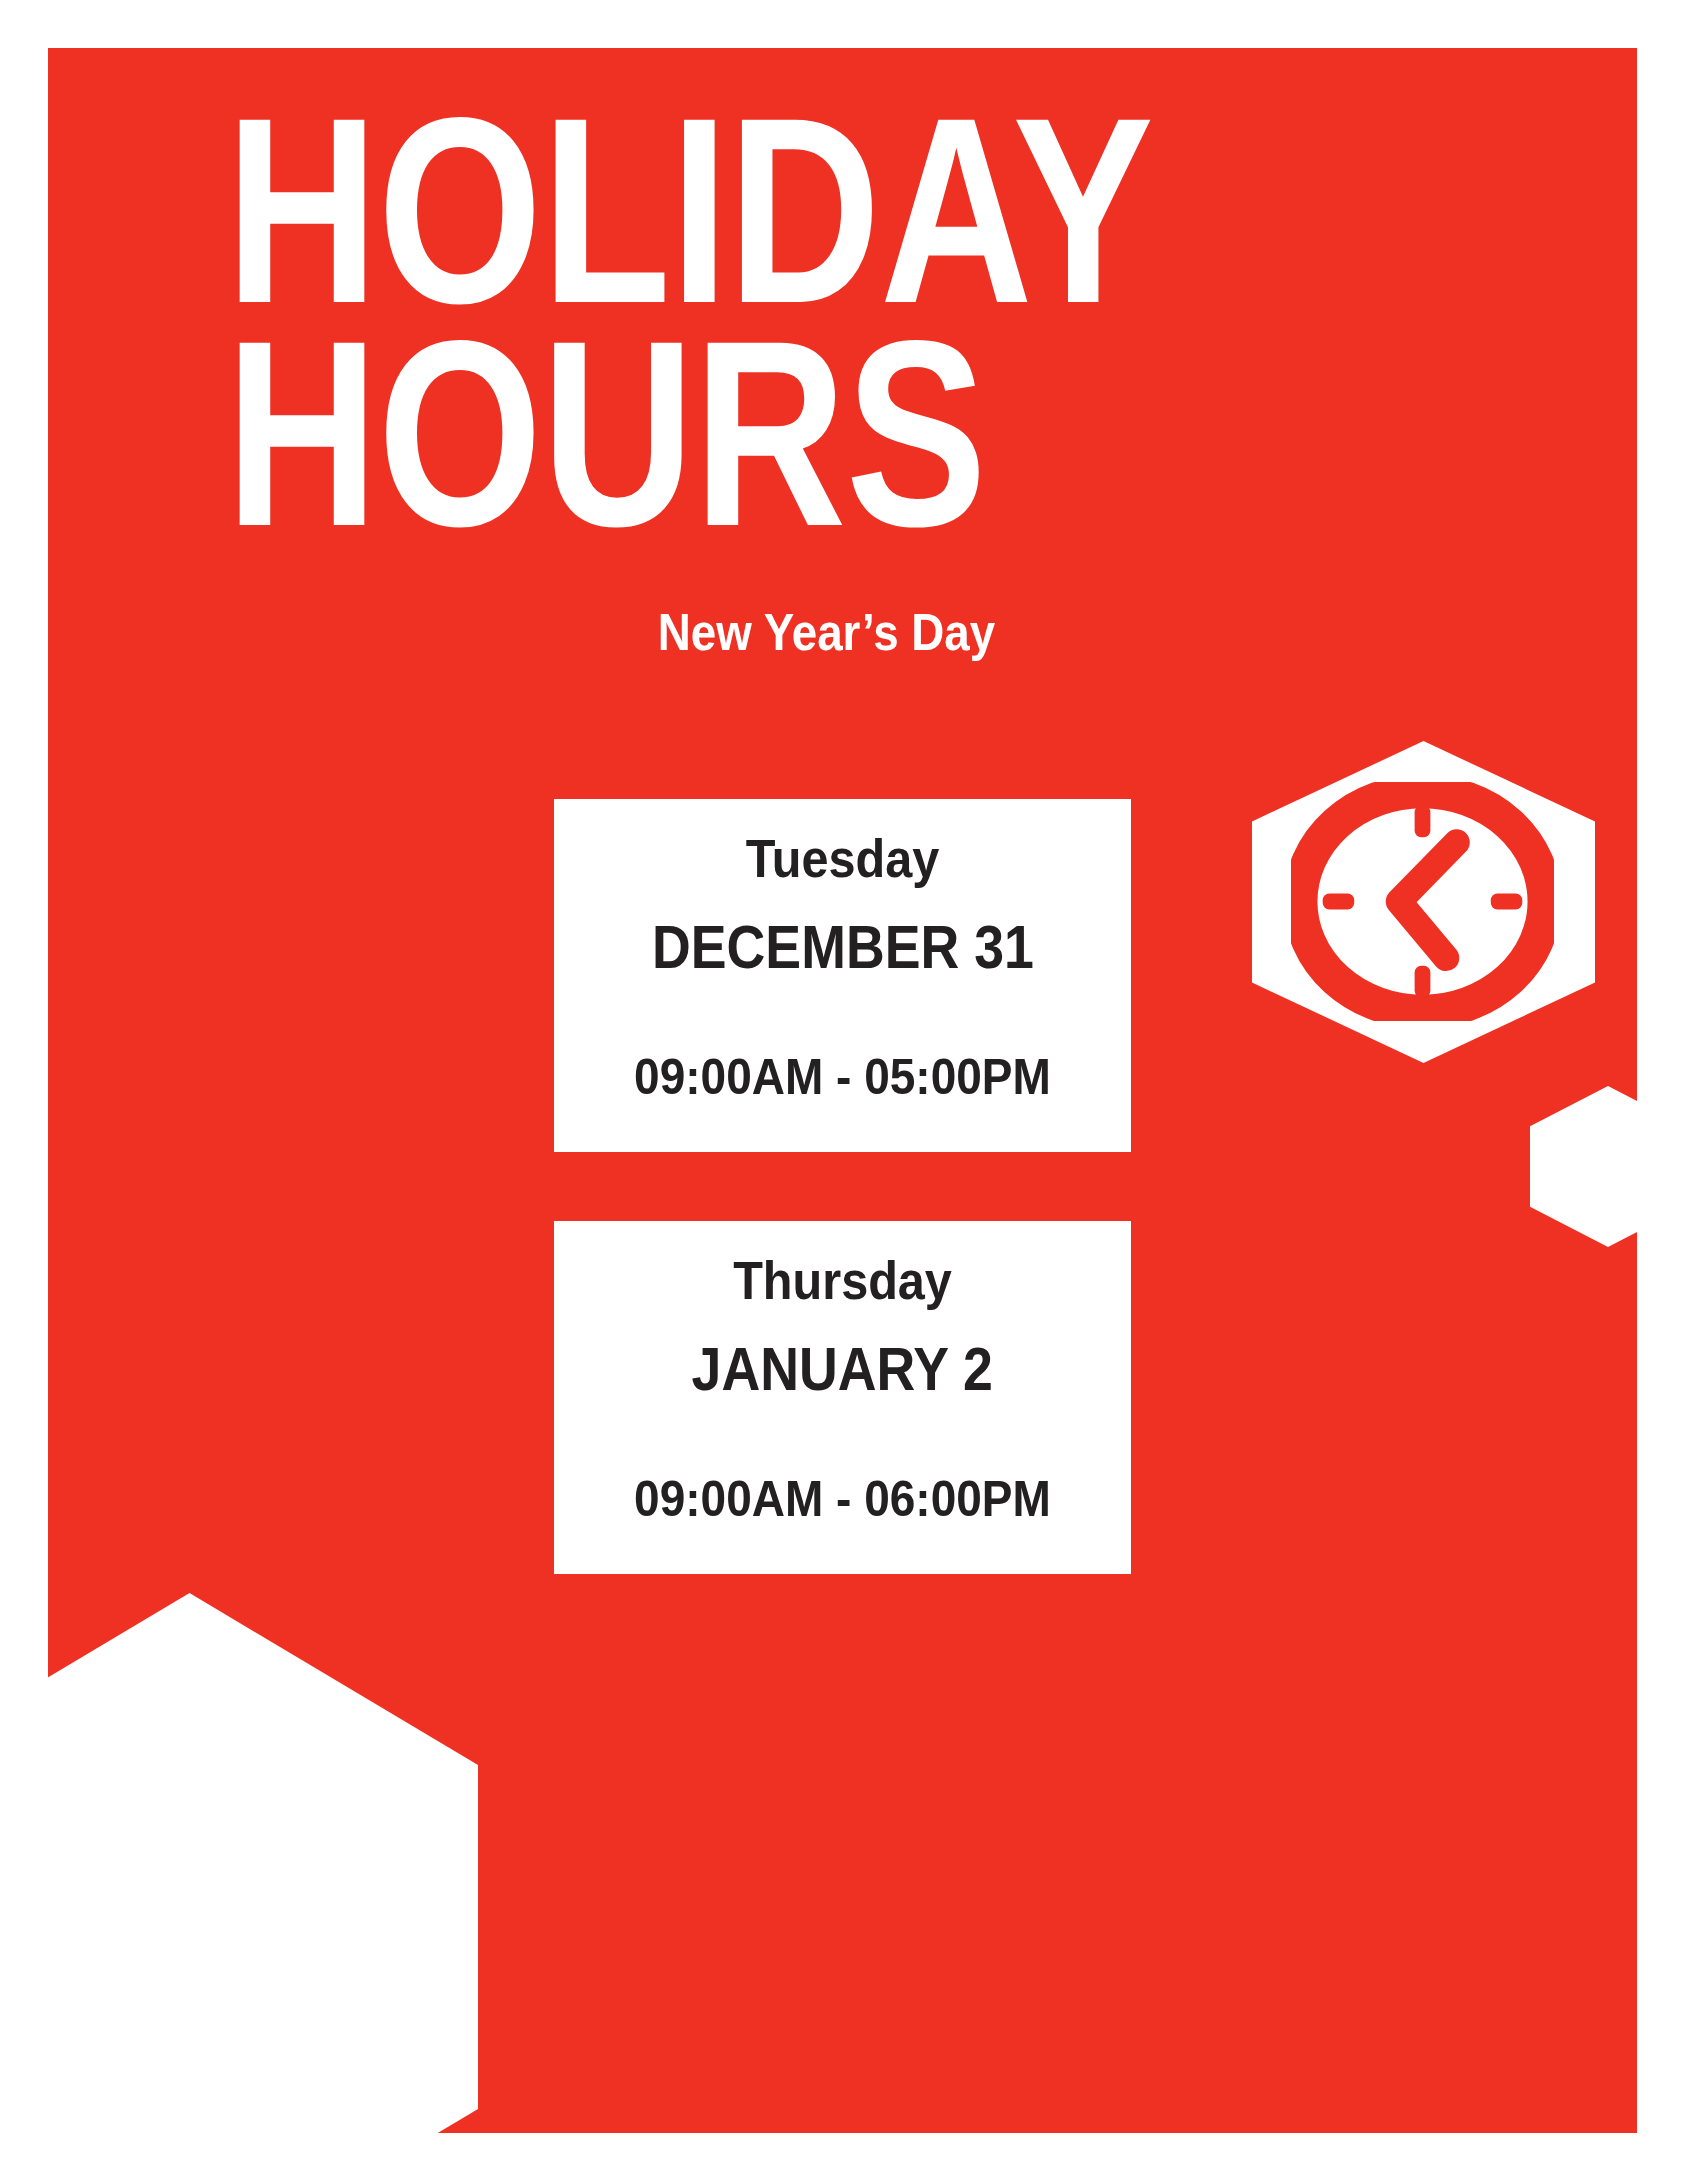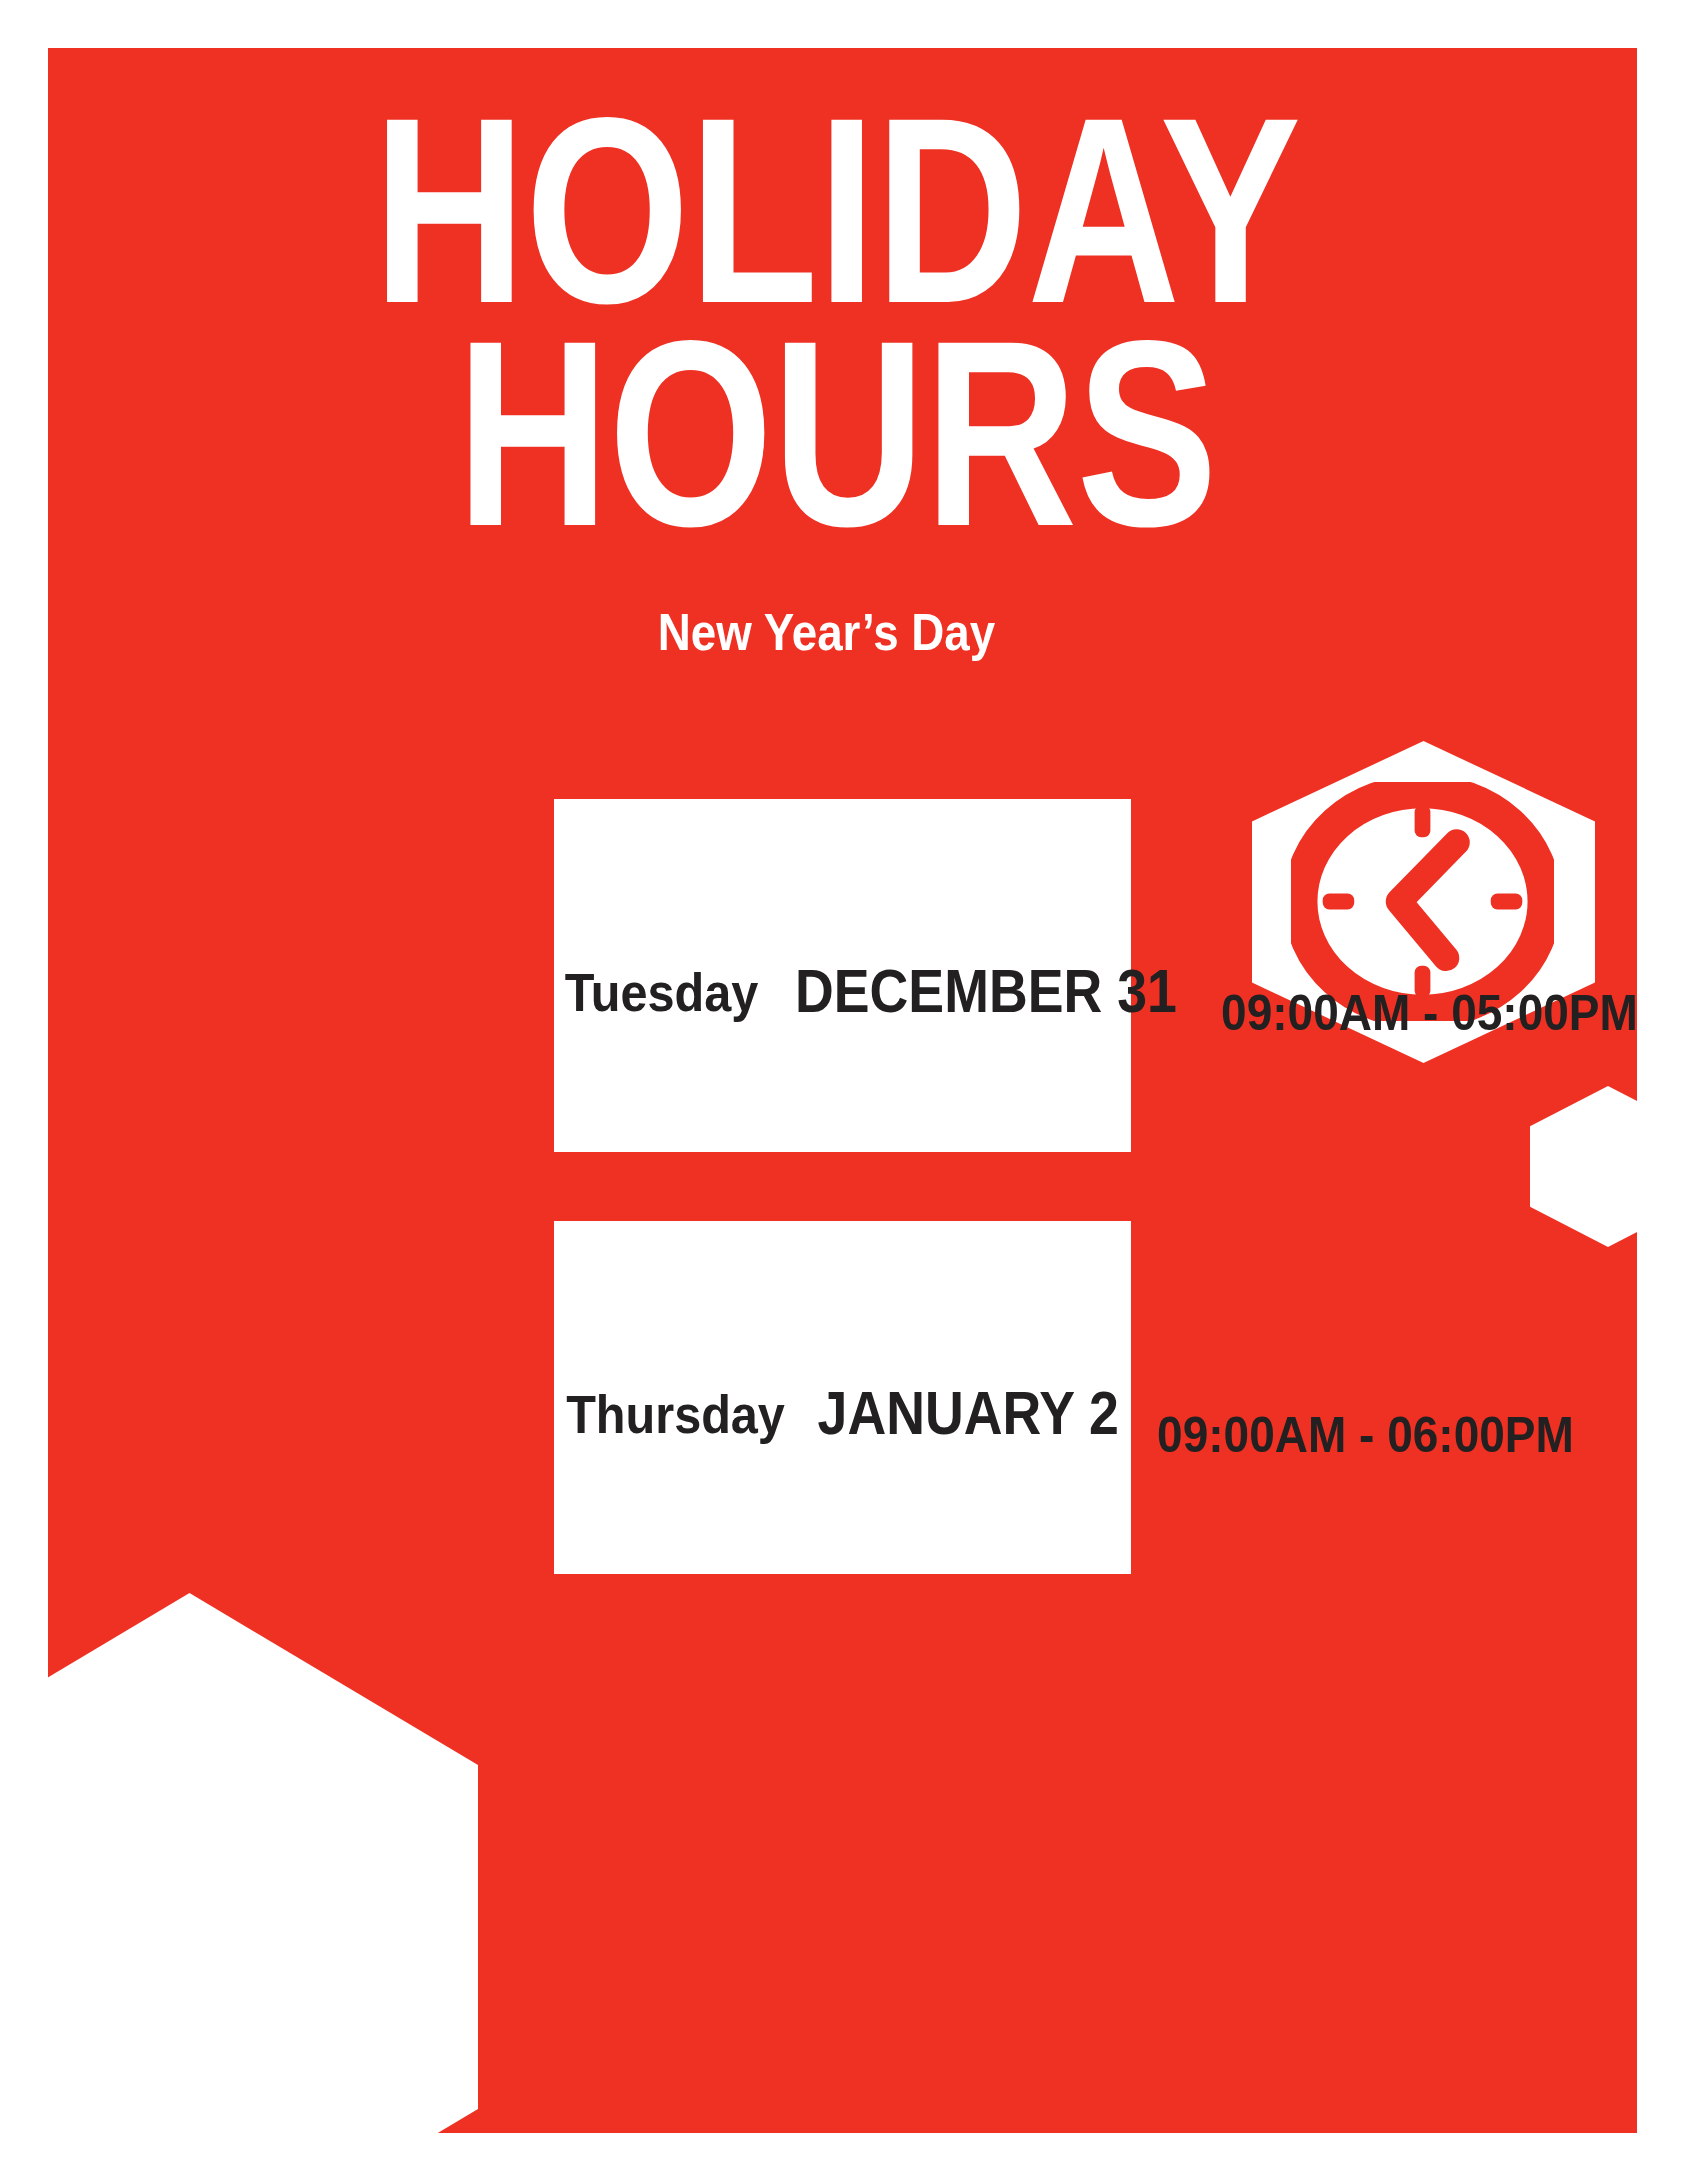--- a/index.html
+++ b/index.html
@@ -67,24 +67,23 @@
     left: 1291px;
     top: 782px;
     width: 263px;
     height: 239px;
   }
   #clock-icon svg { display: block; width: 100%; height: 100%; }
 
   
   #headline-block {
     position: absolute;
-    left: 89px;
+    left: 76px;
     top: 99px;
     width: 1495px;
-    text-align: center;
   }
   .headline-line {
     color: #ffffff;
     font-family: "Liberation Sans Narrow", "Liberation Sans", sans-serif;
     font-weight: bold;
     font-size: 265px;
     line-height: 0.84;
     letter-spacing: -1.3px;
     transform: scaleX(0.80);
     transform-origin: center center;
@@ -116,21 +115,21 @@
     width: 577px;
   }
   .card {
     position: relative;
     width: 577px;
     height: 353px;
     background: #ffffff;
     margin-bottom: 69px;
     box-sizing: border-box;
     display: flex;
-    flex-direction: row;
+    flex-direction: column;
     align-items: center;
   }
   .card:last-child { margin-bottom: 6px; }
 
   .card-day {
     color: #222020;
     font-family: "Liberation Sans Narrow", "Liberation Sans", sans-serif;
     font-weight: bold;
     font-size: 54px;
     line-height: 1;

